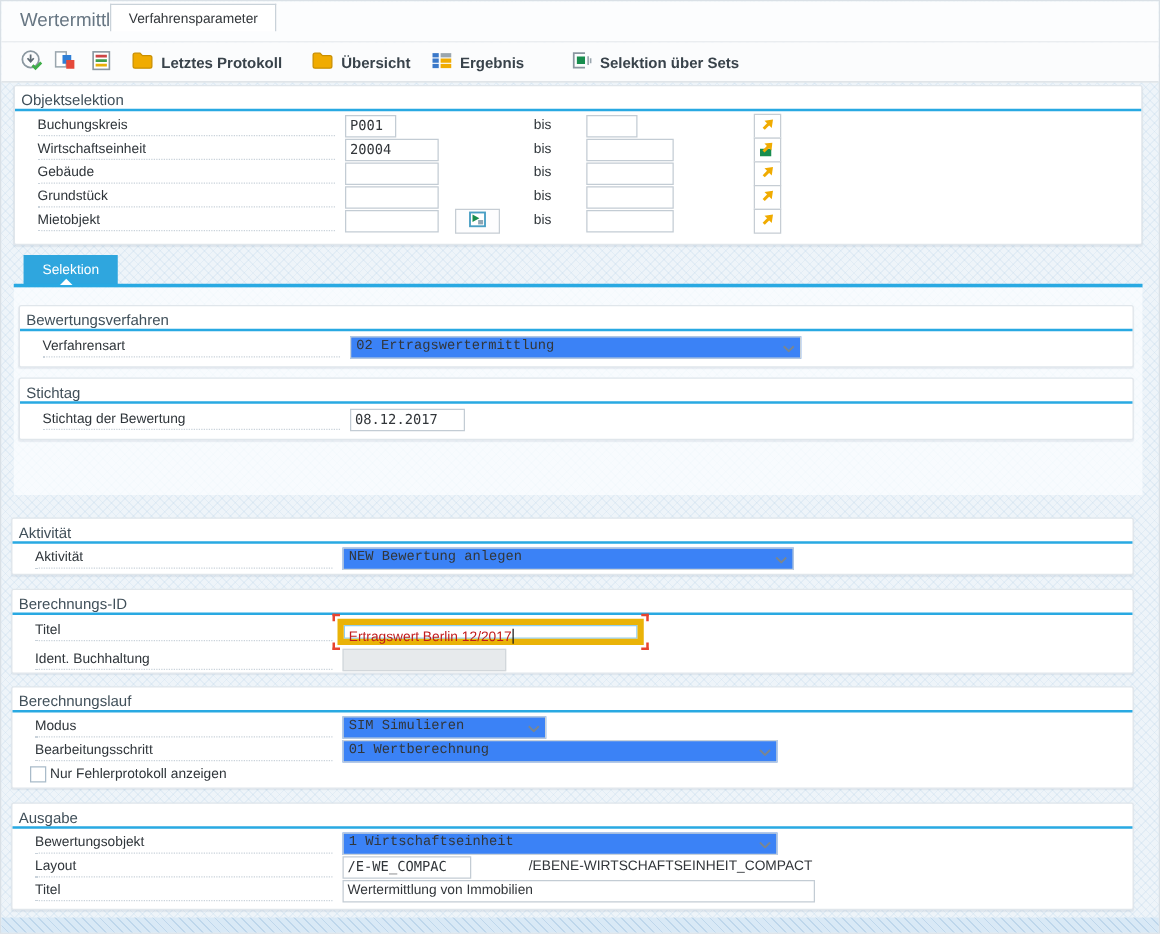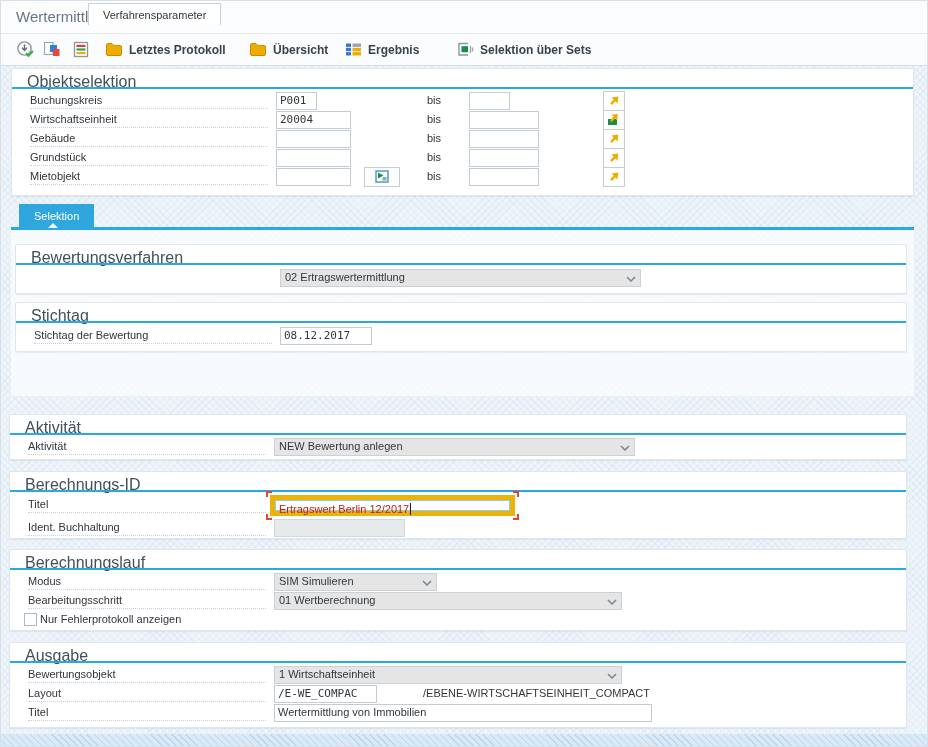--- a/index.html
+++ b/index.html
@@ -14,30 +14,30 @@
 
   
   .titlebar { position:absolute; top:0; left:0; width:100%; height:33px; background:#fcfdfe; border-bottom:1px solid #e3e8ec; }
   .titlebar .title { position:absolute; left:15px; top:7px; font-size:15px; color:#677683; }
   .toolbar { position:absolute; top:33px; left:0; width:100%; height:32px; background:#fbfcfd; border-bottom:1px solid #d7dde2; }
   .tbtn { position:absolute; top:4px; height:24px; display:flex; align-items:center; gap:6px; padding:0 3px; cursor:default;font-weight:bold; }
   .tbtn .lbl { font-size:12px; color:#39434b; white-space:nowrap; }
 
   
   .card { position:absolute; background:#fff; border:1px solid #e0e6eb; border-radius:2px; box-shadow:0 1px 1px rgba(130,150,170,.15); }
-  .card-h { position:absolute; top:4px; left:15px; font-size:16px; color:#41505a; white-space:nowrap; }
+  .card-h { position:absolute; top:4px; left:5px; font-size:12px; color:#41505a; white-space:nowrap; }
   .accent { position:absolute; top:18px; left:0; width:100%; height:2px; background:#29a9e2; }
 
   .frow { position:absolute; left:0; width:100%; height:19px; }
   .flabel { position:absolute; left:18px; top:2px; width:238px; height:15px; border-bottom:1px dotted #c9d2da; color:#2f353a; }
   .inp { position:absolute; top:0; height:18px; background:#fff; border:1px solid #c3ccd4; padding:1px 3px 0 3px;
          white-space:nowrap; overflow:hidden; color:#32363a; }
   .mono { font-family:"DejaVu Sans Mono","Liberation Mono",monospace; font-size:11px; letter-spacing:0; }
   .inp.disabled { background:#e7eaec; border-color:#d2d7db; }
-  .ddl { position:absolute; top:0; height:18px; background:#e5e5e5; border:1px solid #c9d2d9; padding:1px 18px 0 4px; white-space:nowrap; overflow:hidden; }
+  .ddl { position:absolute; top:0; height:18px; background:#3b82f6; border:1px solid #c9d2d9; padding:1px 18px 0 4px; white-space:nowrap; overflow:hidden;font-family:Liberation Mono, monospace; }
   .ddl svg { position:absolute; right:4px; top:6px; }
   .plain-txt { position:absolute; top:2px; white-space:nowrap; color:#32363a; }
 
   
   .msbtn { position:absolute; left:591px; top:-1px; width:22px; height:20px; background:#fff; border:1px solid #c6cdd4;
            display:flex; align-items:center; justify-content:center; }
   .xbtn  { position:absolute; left:352px; top:-1px; width:36px; height:20px; background:#fdfdfe; border:1px solid #c6cdd4;
            display:flex; align-items:center; justify-content:center; }
   .bis { position:absolute; left:415px; top:2px; color:#2f353a; }
 
@@ -252,20 +252,21 @@
   <div class="notch-b" style="left:45px; top:219px"></div>
   <div class="notch-w" style="left:47px; top:222px"></div>
   <style>.tab{top:203px;}</style>
 
   <div class="tabpanel"></div>
 
   <div class="card" style="left:14px; top:243px; width:892px; height:50px;">
     <div class="card-h">Bewertungsverfahren</div>
     <div class="accent"></div>
     <div class="frow" style="top:24px">
+      <div class="flabel">Verfahrensart</div>
       <div class="ddl" style="left:264px; width:361px">
         <span>02 Ertragswertermittlung</span>
         <svg width="10" height="6" viewBox="0 0 10 6">
             <path d="M1 1 L5 5 L9 1" fill="none" stroke="#7a868f" stroke-width="1.5"></path>
           </svg>
       </div>
     </div>
   </div>
 
   <div class="card" style="left:14px; top:301px; width:892px; height:50px;">

